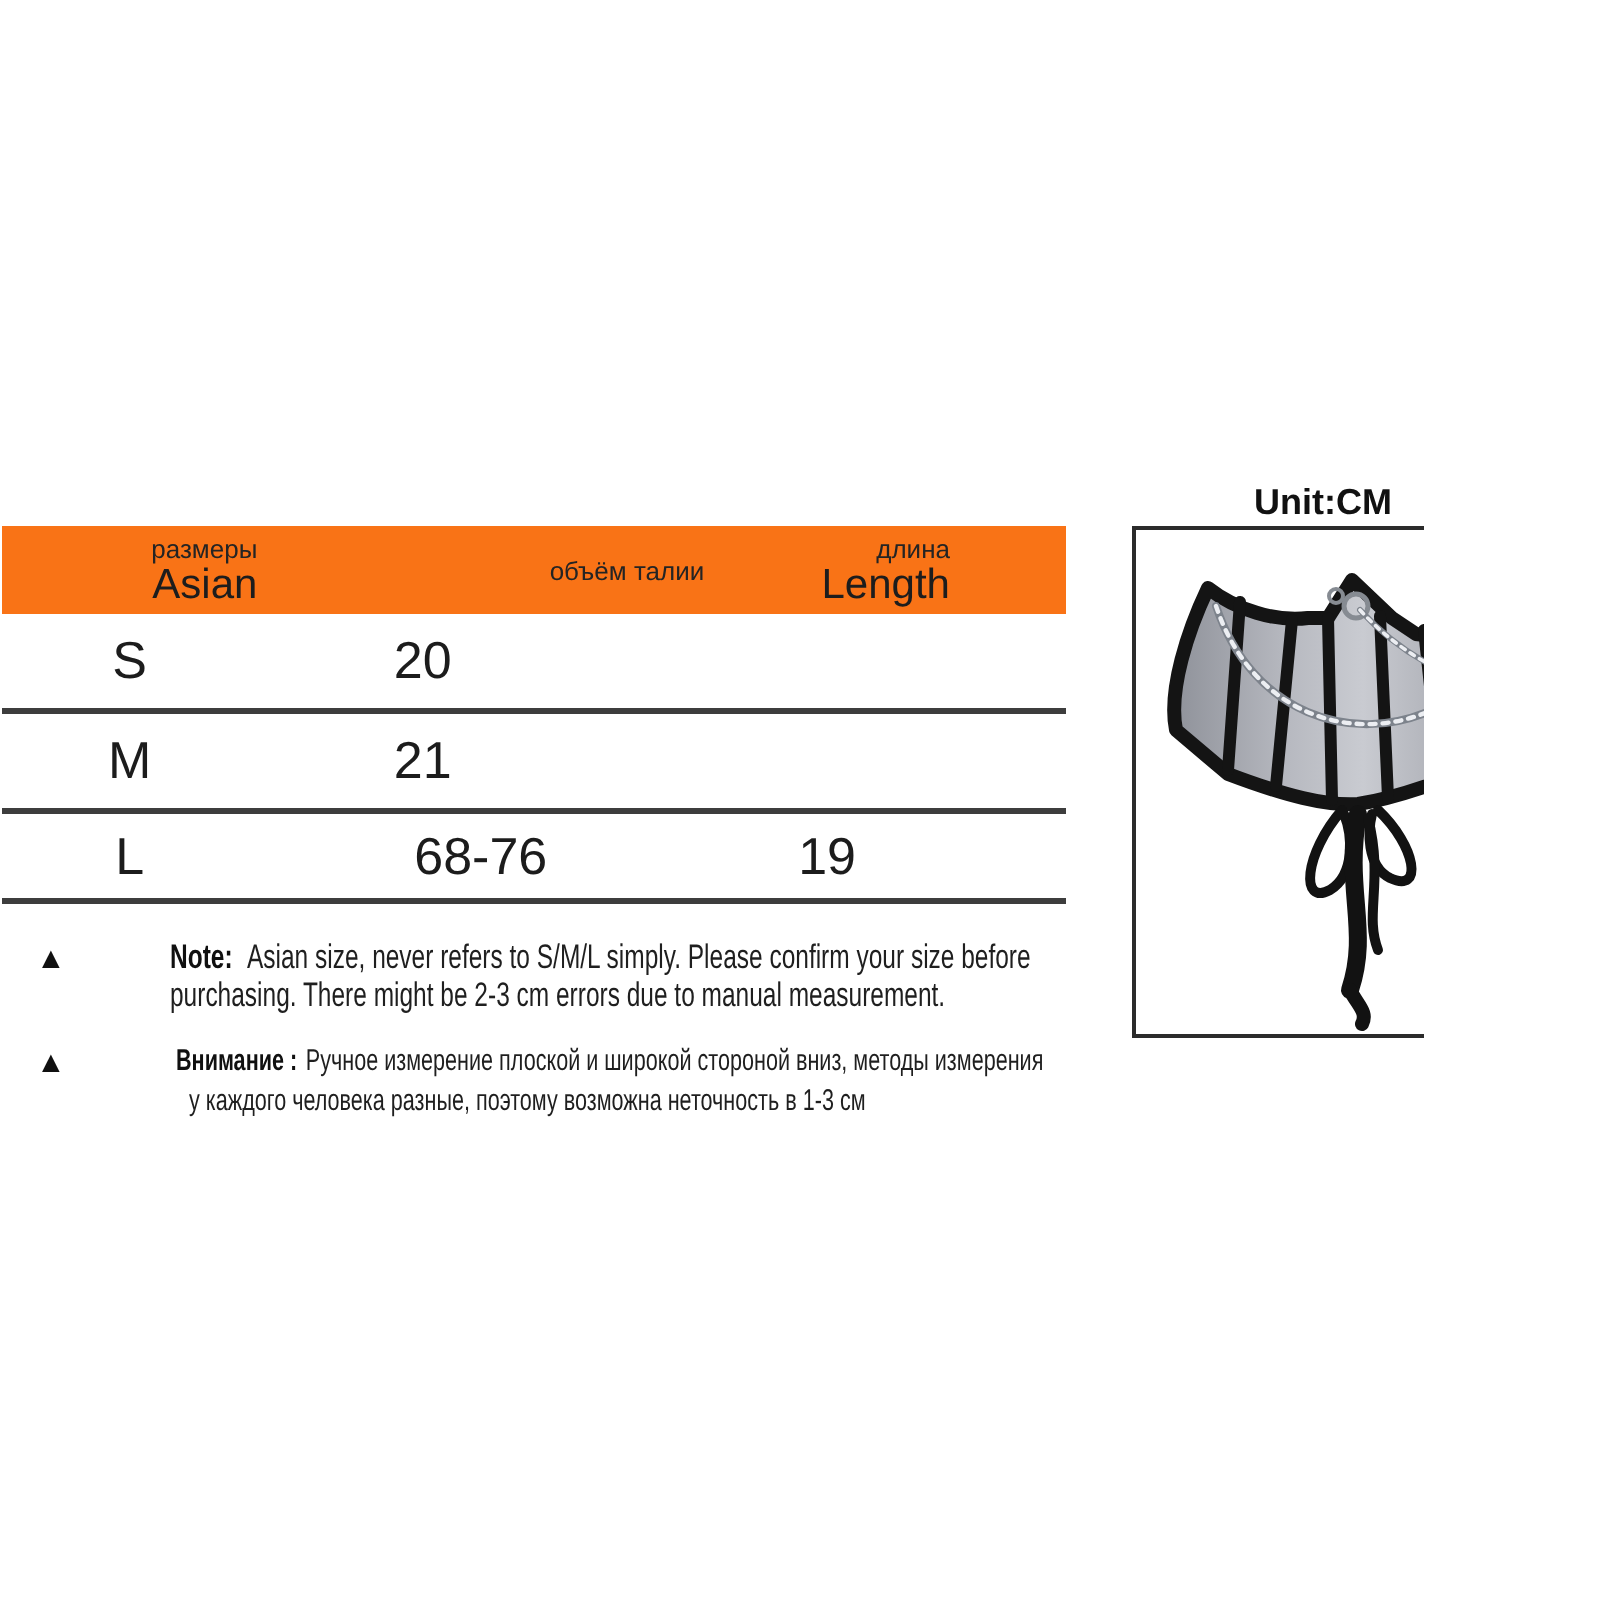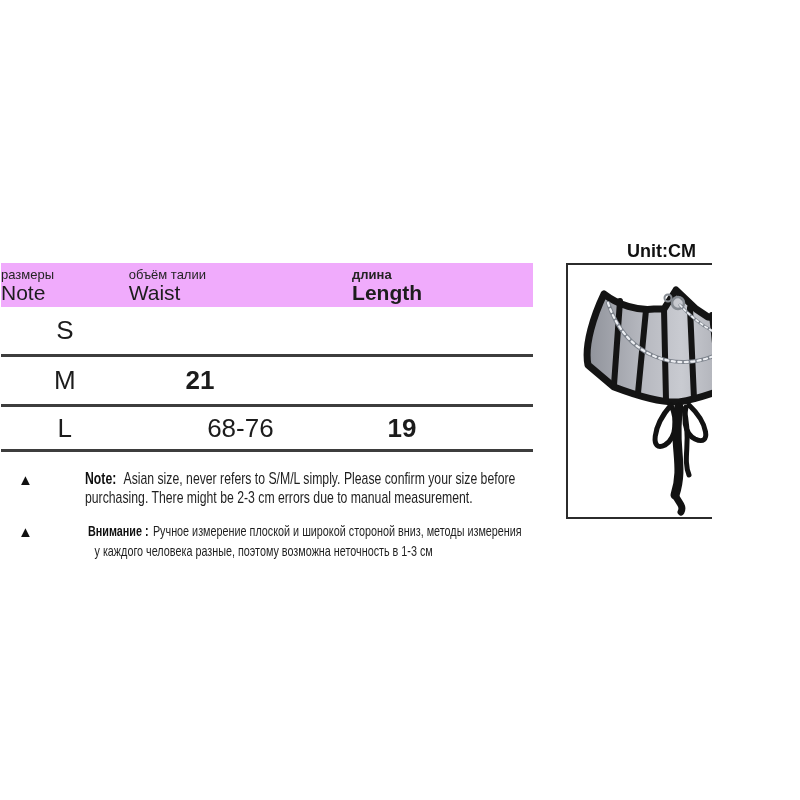--- a/index.html
+++ b/index.html
@@ -12,35 +12,35 @@
 
   
   .unit-label{
     position:absolute;top:241px;right:16px;
     font-size:18px;font-weight:700;color:#111;letter-spacing:0px;
   }
 
   
   .size-table{position:absolute;left:1px;top:263px;width:532px;}
   .t-head{
-    background:#f0abfc;height:44px;
+    background:#f97316;height:44px;
     display:grid;grid-template-columns:24% 42% 34%;
-    align-items:center;text-align:left;
+    align-items:center;text-align:right;
   }
   .h-cell{line-height:1.05;padding-top:2px;}
   .h-ru{font-size:13px;color:#242424;display:block;margin-bottom:1px;}
   .h-en{font-size:21px;color:#1d1d1d;display:block;}
   .t-row{
     display:grid;grid-template-columns:24% 42% 34%;
     align-items:center;text-align:center;
     font-size:26px;color:#1c1c1c;
     height:50px;border-bottom:3px solid #3d3d3d;
   }
   .t-row.last{height:45px;}
-  .shift{padding-right:81px;font-weight:bold;}
+  .shift{padding-right:58px;}
 
   
   .note{position:absolute;left:18px;width:560px;}
   .note-en{top:469px;}
   .note-ru{top:521px;}
   .tri{
     position:absolute;left:0;top:3px;font-size:15px;color:#101010;line-height:1;
   }
   .note-body{
     margin-left:67px;transform:scaleX(0.72);transform-origin:left top;
@@ -64,34 +64,34 @@
 <body>
 
 <div class="canvas">
 
   <div class="unit-label">Unit:CM</div>
 
   <div class="size-table">
     <div class="t-head">
       <div class="h-cell">
         <span class="h-ru">размеры</span>
-        <span class="h-en">Note</span>
+        <span class="h-en">Asian</span>
       </div>
       <div class="h-cell">
         <span class="h-ru">объём талии</span>
-        <span class="h-en">Waist</span>
       </div>
       <div class="h-cell shift">
         <span class="h-ru">длина</span>
         <span class="h-en">Length</span>
       </div>
     </div>
 
     <div class="t-row">
       <div class="cell">S</div>
+      <div class="cell shift">20</div>
     </div>
     <div class="t-row">
       <div class="cell">M</div>
       <div class="cell shift">21</div>
     </div>
     <div class="t-row last">
       <div class="cell">L</div>
       <div class="cell">68-76</div>
       <div class="cell shift">19</div>
     </div>

